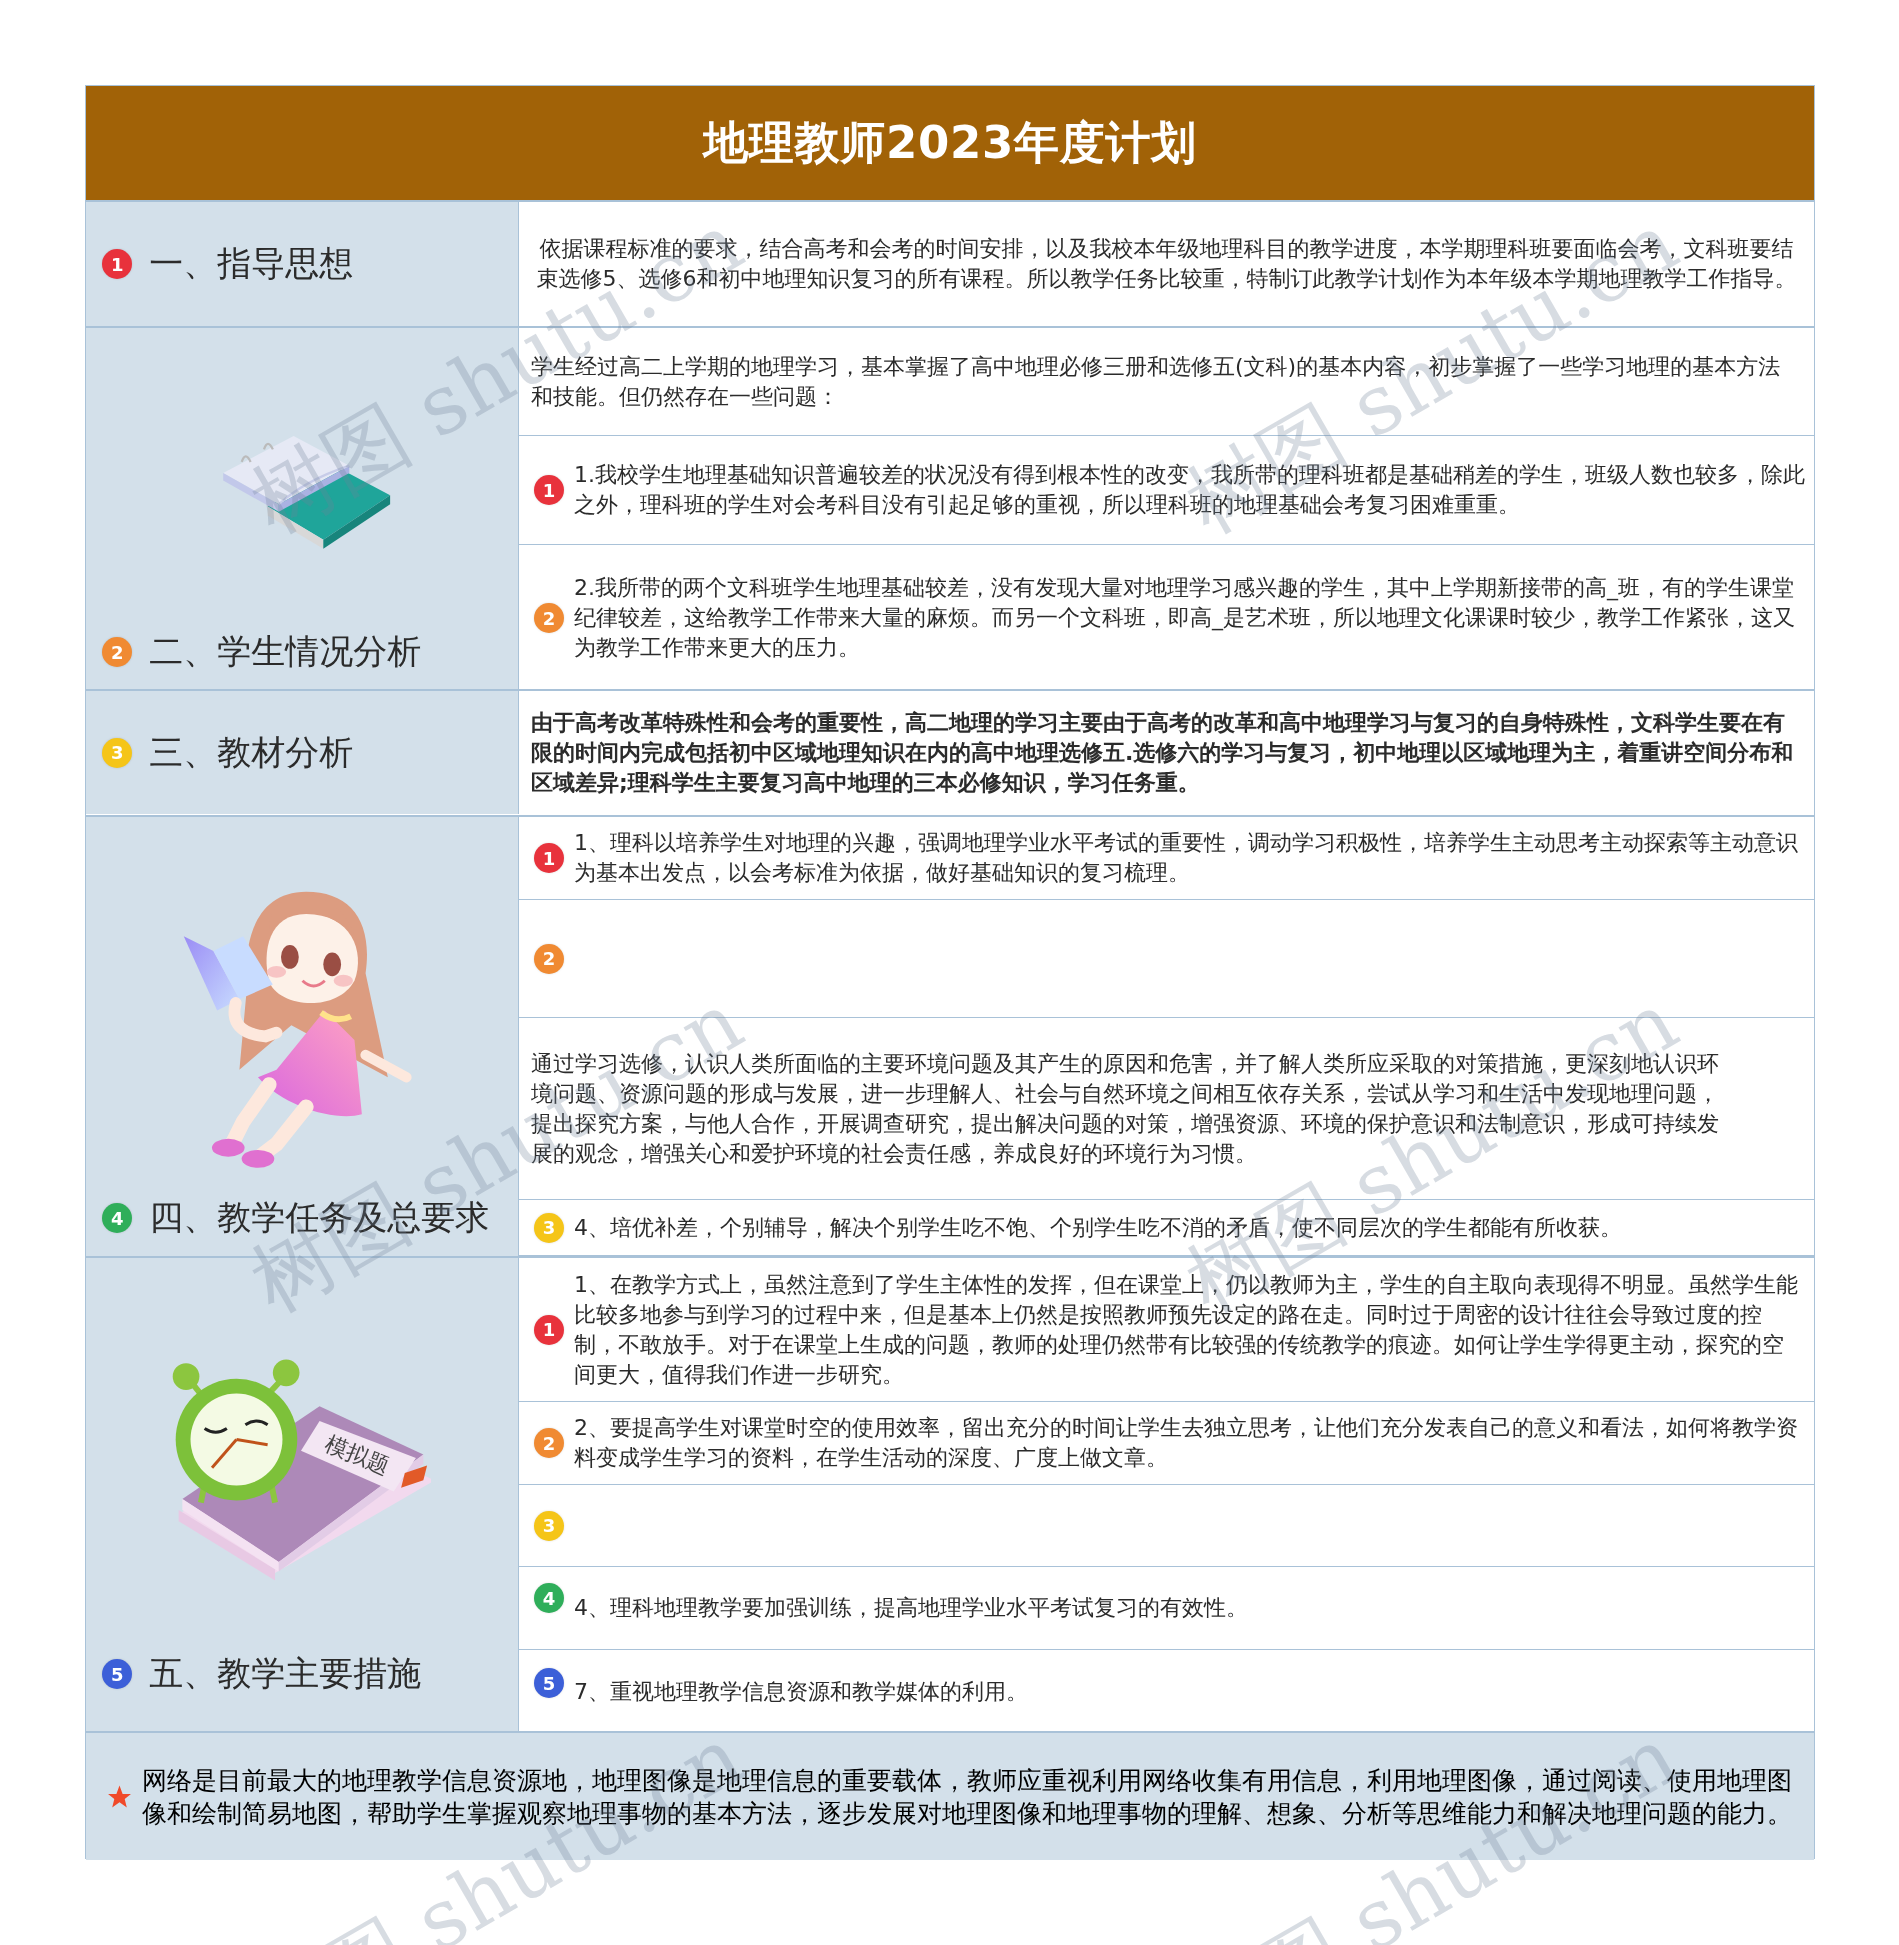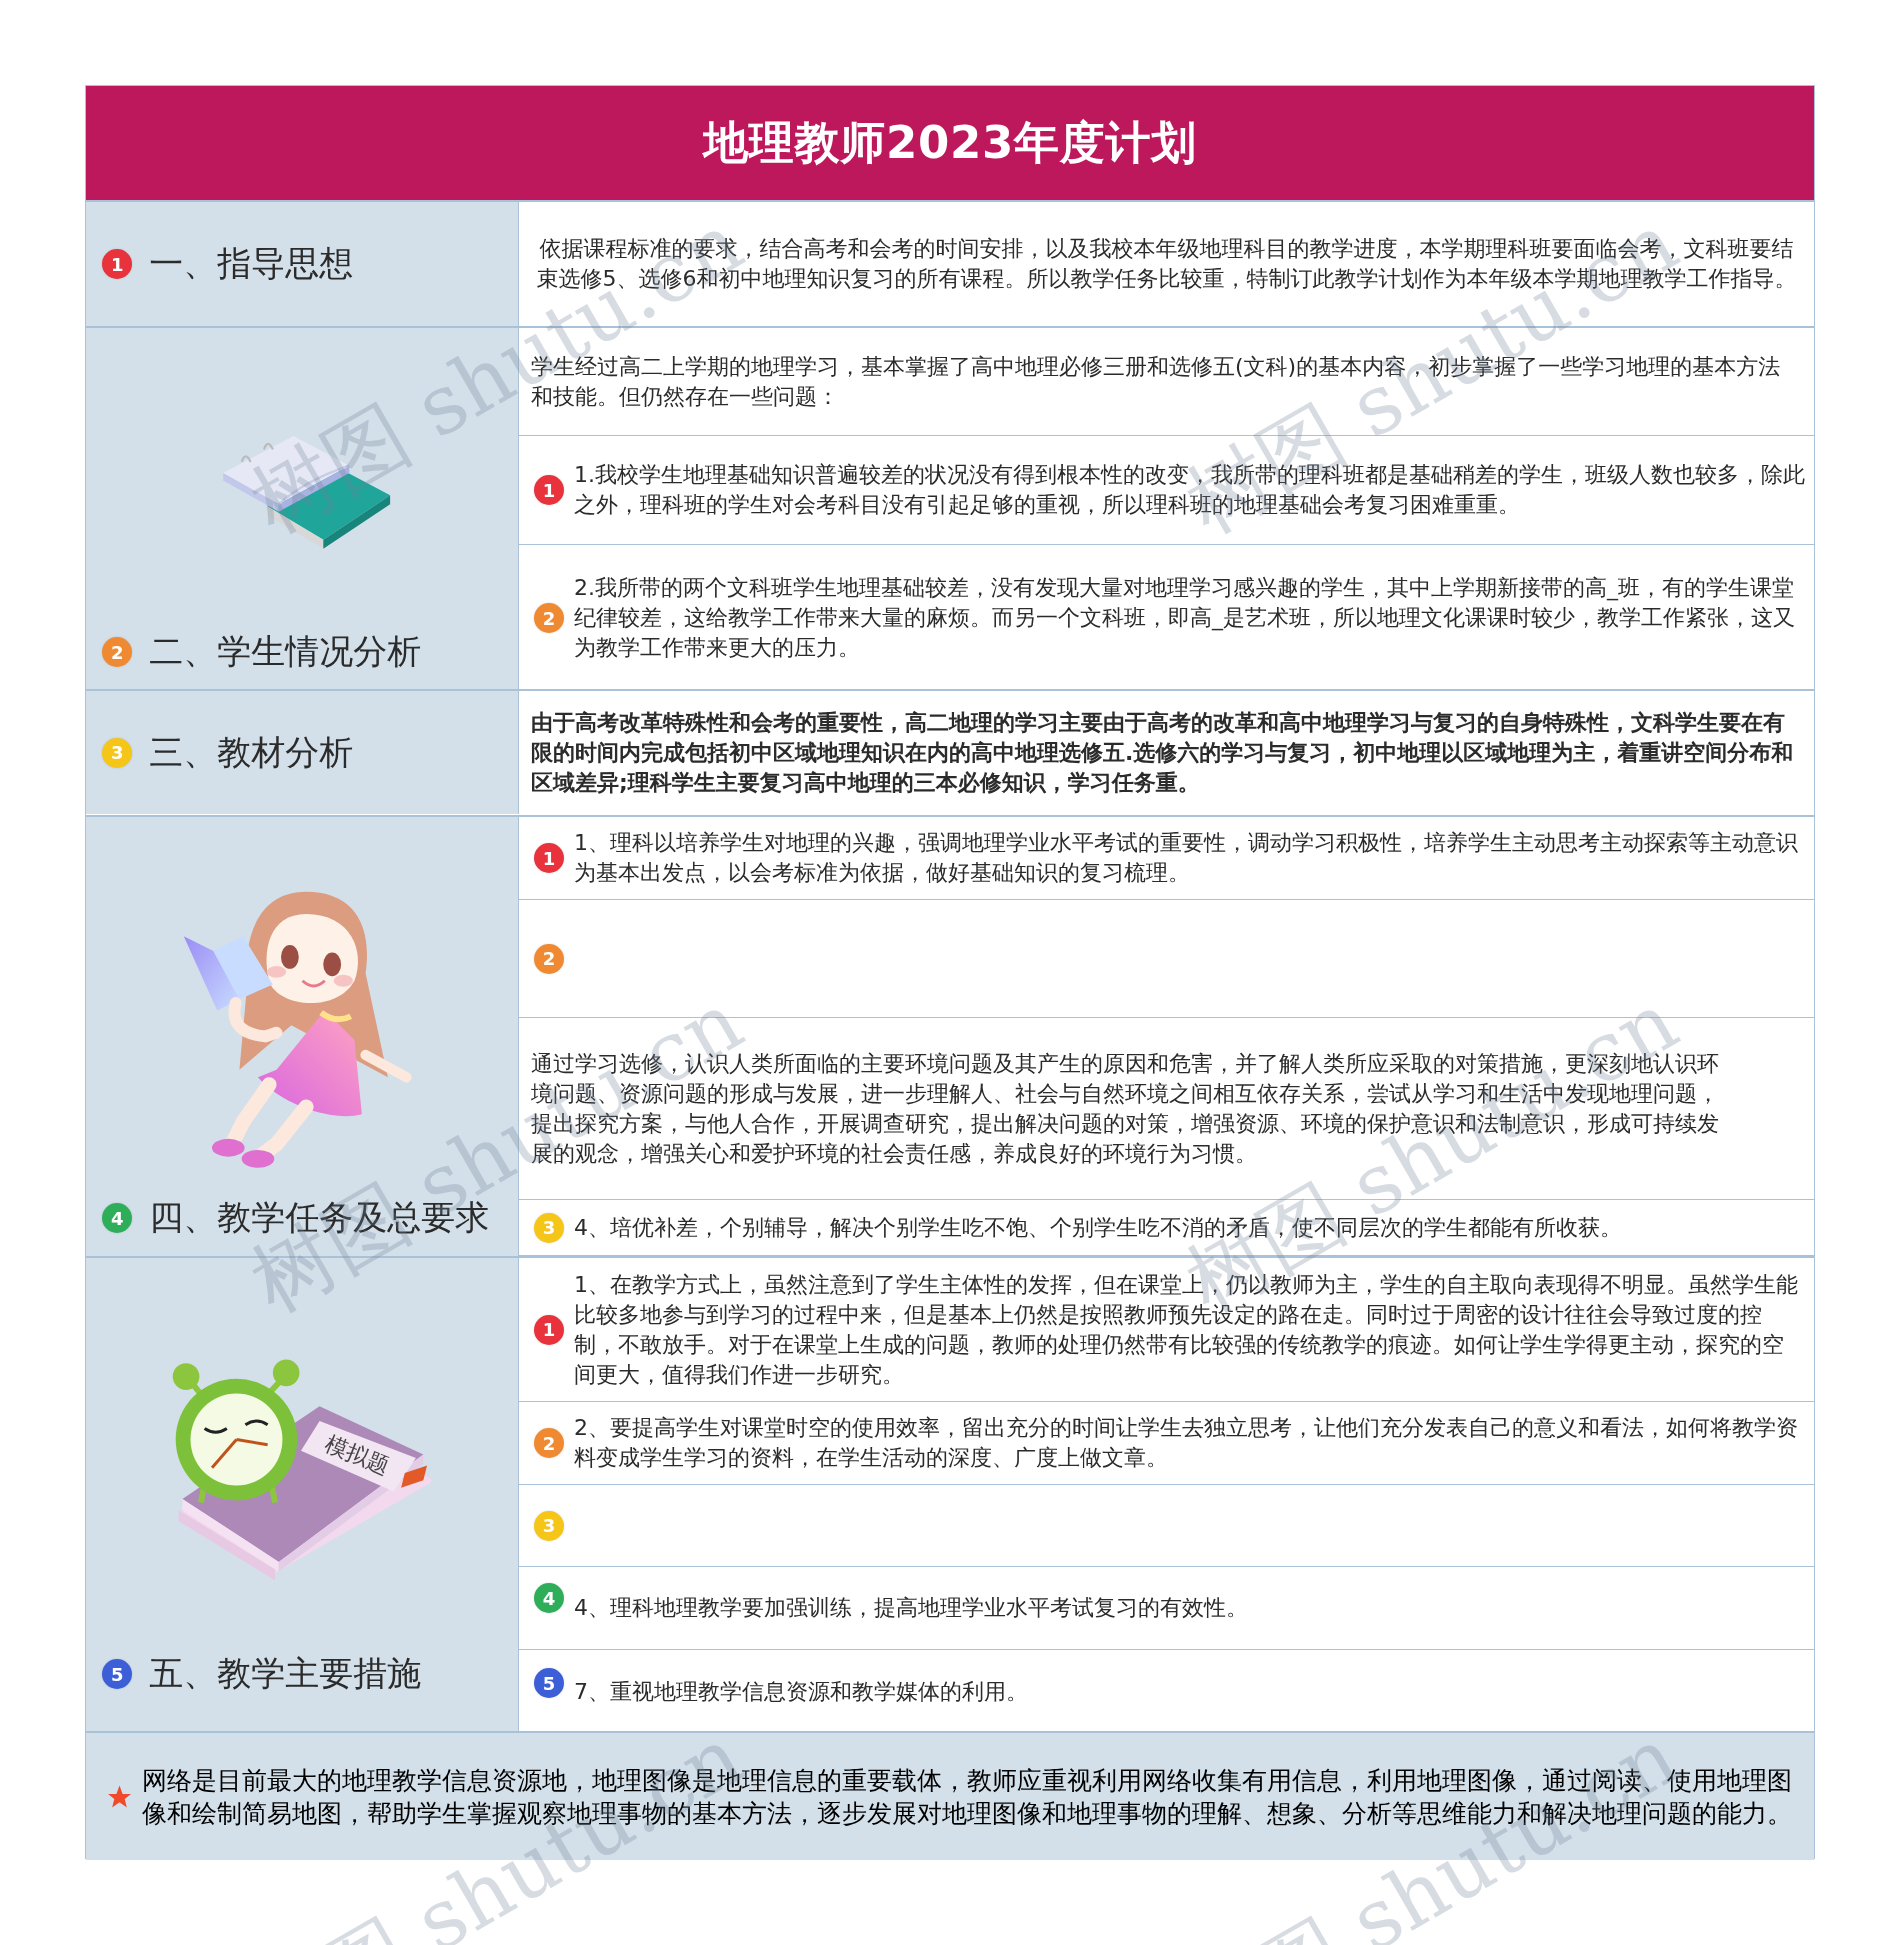--- a/index.html
+++ b/index.html
@@ -1,20 +1,20 @@
 <!DOCTYPE html>
 <html style="font-size:12px"><head>
 <meta charset="utf-8">
 <style>
   html, body { margin:0; padding:0; }
   body { width:1900px; height:1946px; background:#ffffff; position:relative; overflow:hidden;
          font-family:"DejaVu Sans","Liberation Sans",sans-serif; color:#2b2b2b; }
   .table { position:absolute; left:85px; top:85px; width:1730px; height:1774px;
            border:1.5px solid #a9c2d8; box-sizing:border-box; background:#fff; }
-  .header { position:absolute; left:0; top:0; width:100%; height:114px; background:#be185d;
+  .header { position:absolute; left:0; top:0; width:100%; height:114px; background:#a16207;
             display:flex; align-items:center; justify-content:center; }
   .title { color:#ffffff; font-size:45px; font-weight:bold; letter-spacing:0.7px; }
   .row { position:absolute; left:0; width:100%; border-top:2.2px solid #a9c2d8; box-sizing:border-box; }
   .label-cell { position:absolute; left:0; top:0; width:433px; height:100%; background:#d3e0ea;
                 border-right:1.5px solid #a9c2d8; box-sizing:border-box; }
   .label { position:absolute; left:16.3px; display:flex; align-items:center; }
   .label .text { font-size:34px; color:#2b2b2b; margin-left:17px; white-space:nowrap; }
   .badge { width:30px; height:30px; border-radius:50%; color:#fff; font-size:18px; font-weight:bold;
            display:flex; align-items:center; justify-content:center; flex:0 0 30px;
            box-shadow:0 0 2.2px rgba(0,0,0,0.15); }

